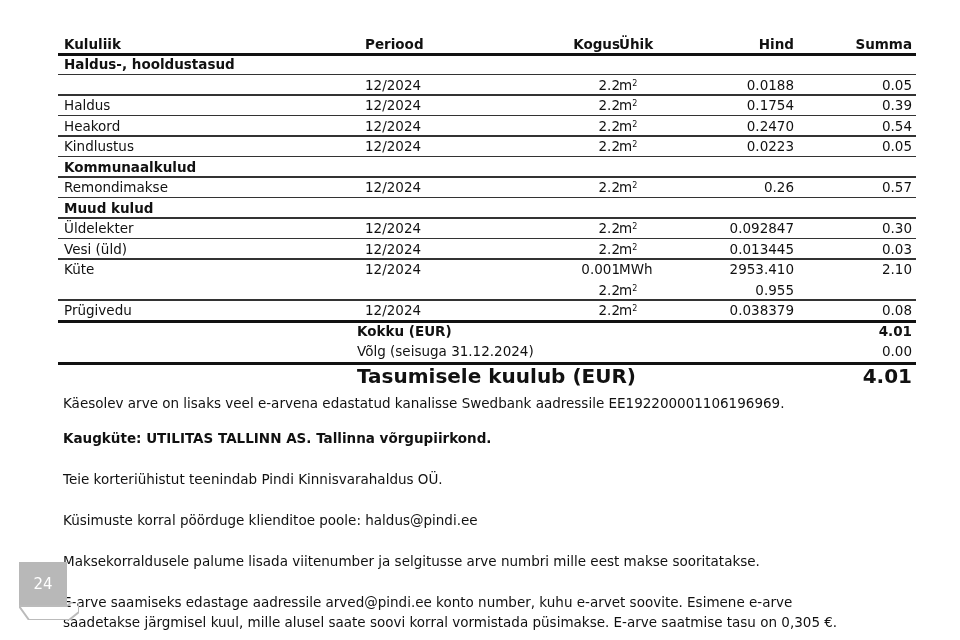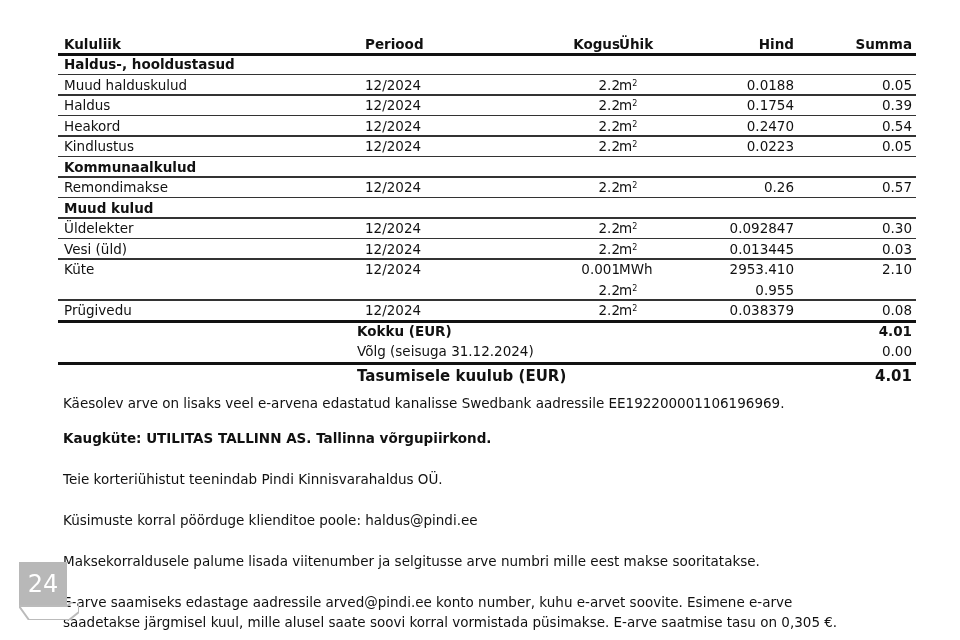--- a/index.html
+++ b/index.html
@@ -15,24 +15,24 @@
   .c-price { right:122px; text-align:right; }
   .c-sum { right:4px; text-align:right; }
   .bold { font-weight:bold; }
   .line { position:absolute; left:0; width:858px; background:#333; }
   .thin { height:1.5px; }
   .thick { height:3px; background:#111; }
   sup { font-size:8px; vertical-align:top; position:relative; top:-1px; }
   .totals-row { position:absolute; left:299px; width:559px; height:20px; }
   .totals-row .lbl { position:absolute; left:0; line-height:20px; }
   .totals-row .val { position:absolute; right:4px; line-height:20px; }
-  .big { font-size:15px; }
+  .big { font-size:20px; }
   .para { position:absolute; left:63px; font-size:13.5px; line-height:21px; white-space:nowrap; }
   .badge { position:absolute; left:19px; top:562px; width:48px; height:44px; background:#b8b8b8;
-           color:#fff; font-size:24px; line-height:44px; text-align:center; }
+           color:#fff; font-size:15px; line-height:44px; text-align:center; }
   .badge-fold { position:absolute; left:19px; top:602px; width:60px; height:18px; }
 </style>
 </head>
 <body>
 
 <div class="doc">
 
   <div class="row" style="top:0">
     <span class="cell c-name bold">Kululiik</span>
     <span class="cell c-period bold">Periood</span>
@@ -42,21 +42,20 @@
     <span class="cell c-sum bold">Summa</span>
   </div>
   <div class="line thick" style="top:19px"></div>
 
   <div id="body-rows">
       <div class="row" style="top: 20px;">
         <span class="cell c-name bold">Haldus-, hooldustasud</span>
       </div>
       <div class="line thin" style="top: 39.5px;"></div>
       <div class="row" style="top: 40.5px;">
-        <span class="cell c-name">Muud halduskulud</span>
         <span class="cell c-period">12/2024</span>
         <span class="cell c-qty">2.2</span>
         <span class="cell c-unit"><span>m</span><sup>2</sup></span>
         <span class="cell c-price">0.0188</span>
         <span class="cell c-sum">0.05</span>
       </div>
       <div class="line thin" style="top: 60px;"></div>
       <div class="row" style="top: 61px;">
         <span class="cell c-name">Haldus</span>
         <span class="cell c-period">12/2024</span>

